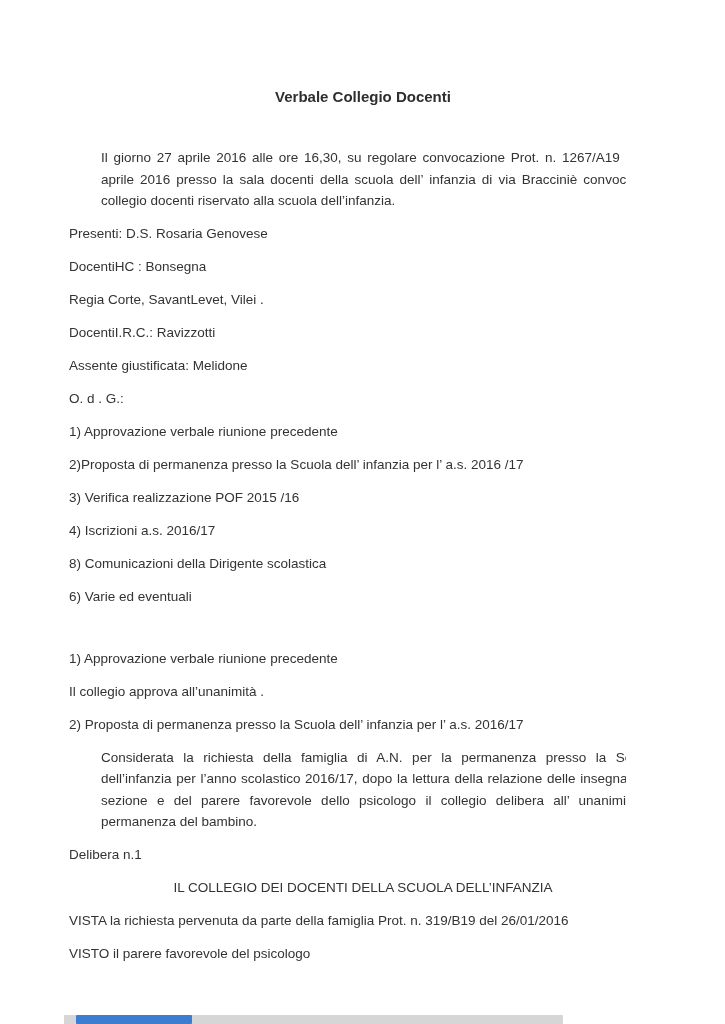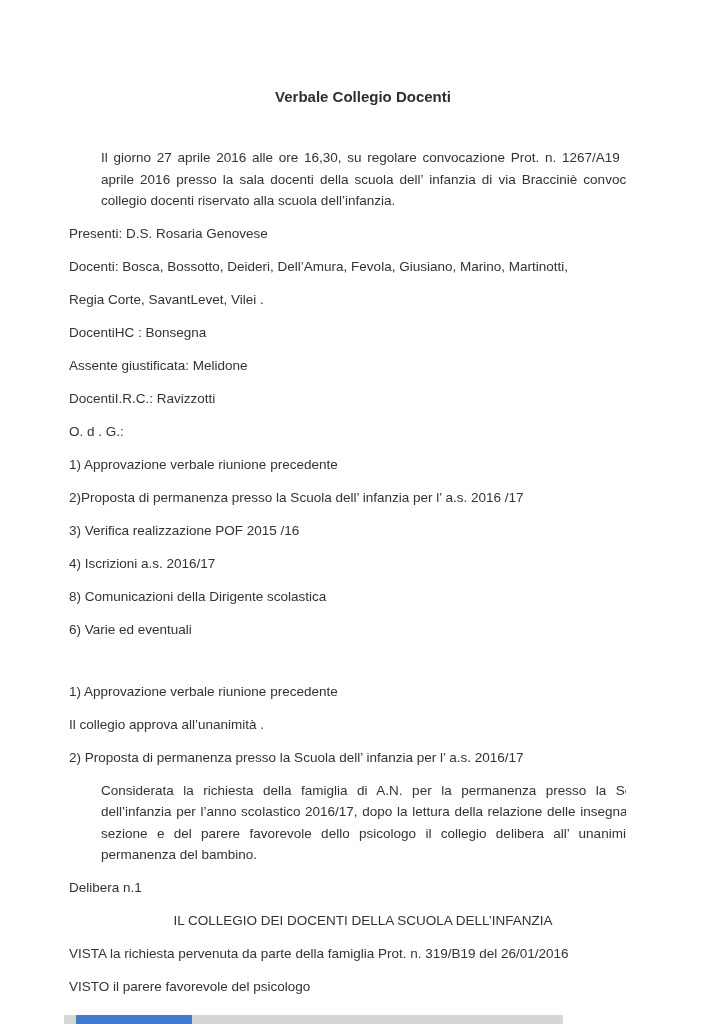--- a/index.html
+++ b/index.html
@@ -70,25 +70,24 @@
 <body>
 
 <div class="page">
   <div class="content">
 
     <div class="doc-title">Verbale Collegio Docenti</div>
 
     <p class="justify">Il giorno 27 aprile 2016 alle ore 16,30, su regolare convocazione Prot. n. 1267/A19 dell’8 aprile 2016 presso la sala docenti della scuola dell’ infanzia di via Bracciniè convocato il collegio docenti riservato alla scuola dell’infanzia.</p>
 
     <p>Presenti: D.S. Rosaria Genovese</p>
-    <p>Docenti: Bosca, Bossotto, Deideri, Dell’Amura, Fevola, Giusiano, Marino, Martinotti,</p>
+    <p>DocentiHC : Bonsegna</p>
     <p>Regia Corte, SavantLevet, Vilei .</p>
-    <p>DocentiHC : Bonsegna</p>
+    <p>DocentiI.R.C.: Ravizzotti</p>
     <p>Assente giustificata: Melidone</p>
-    <p>DocentiI.R.C.: Ravizzotti</p>
     <p>O. d . G.:</p>
 
     <p class="bold">1) Approvazione verbale riunione precedente</p>
     <p class="bold">2)Proposta di permanenza presso la Scuola dell’ infanzia per l’ a.s. 2016 /17</p>
     <p class="bold">3) Verifica realizzazione POF 2015 /16</p>
     <p class="bold">4) Iscrizioni a.s. 2016/17</p>
     <p class="bold">8) Comunicazioni della Dirigente scolastica</p>
     <p class="bold">6) Varie ed eventuali</p>
 
     <p class="bold section-gap">1) Approvazione verbale riunione precedente</p>

